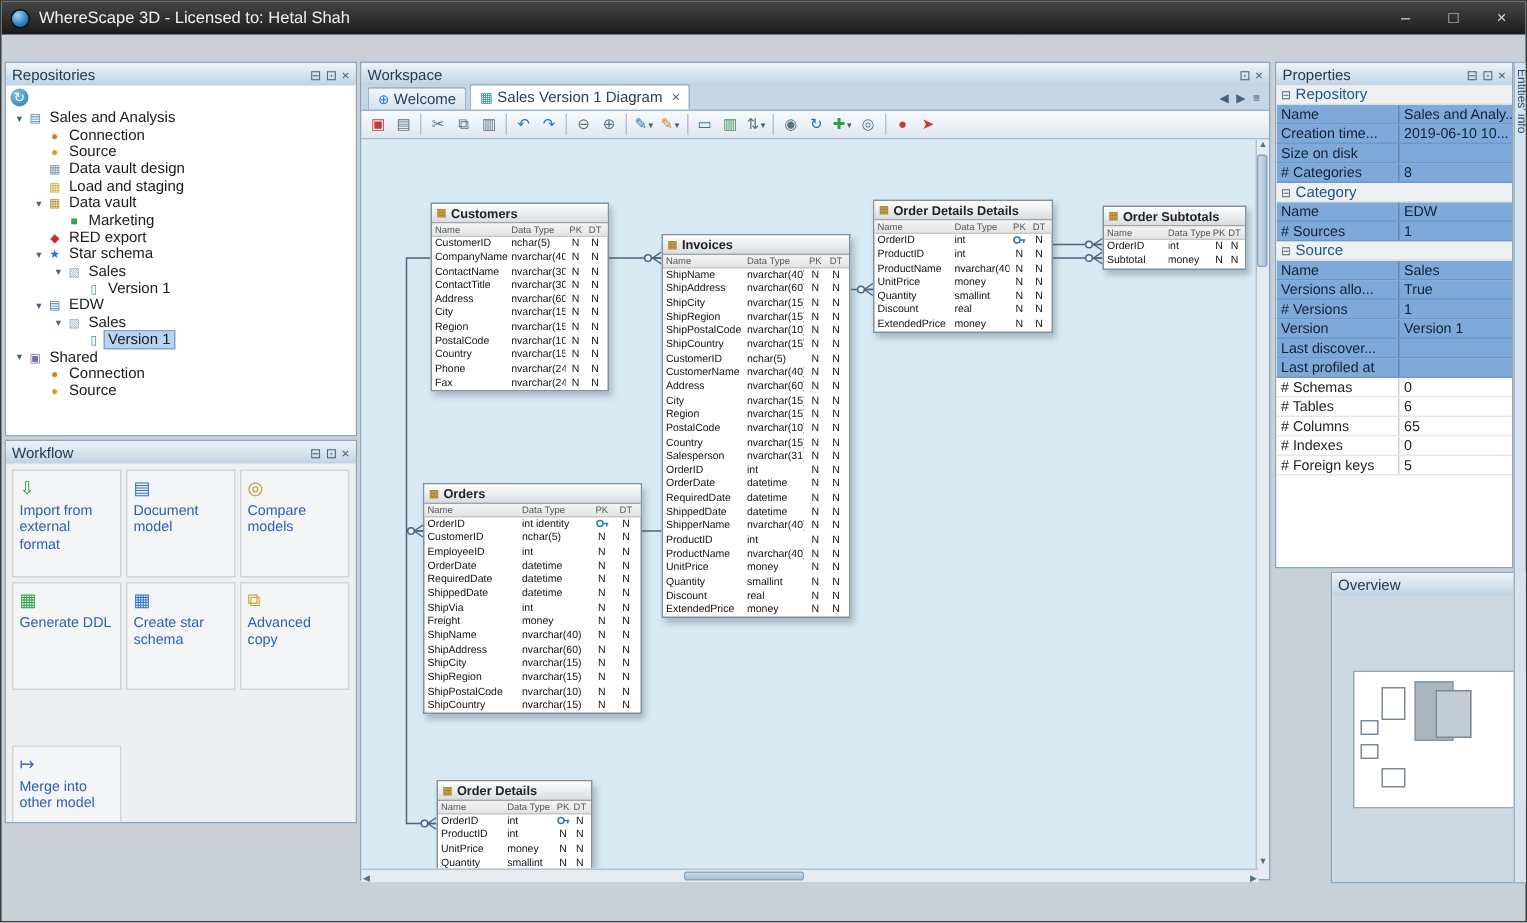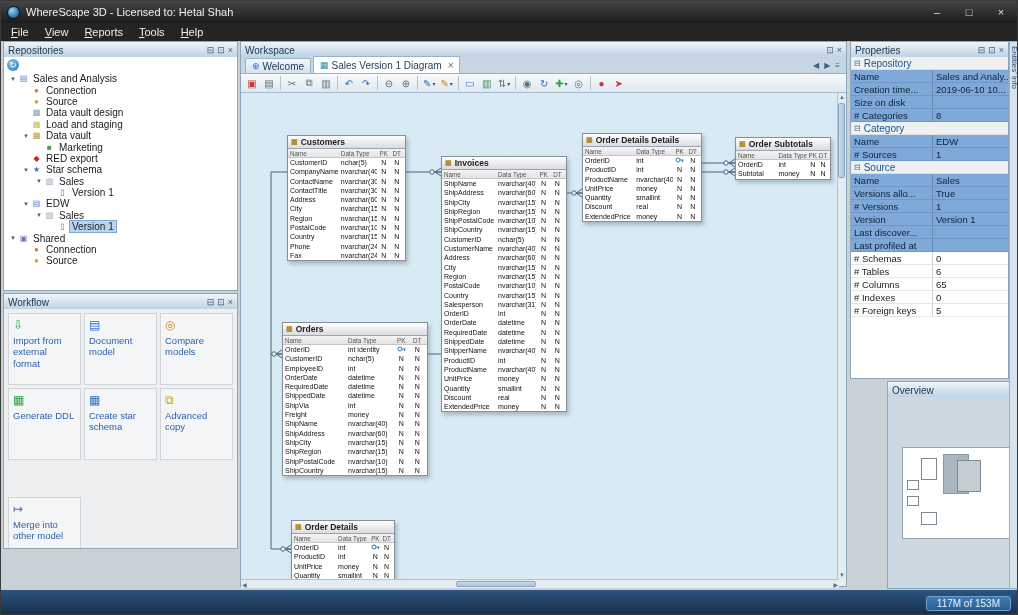--- a/index.html
+++ b/index.html
@@ -99,27 +99,20 @@
   <div class="titlebar">
     <span class="appicon"></span>
     <span class="title">WhereScape 3D - Licensed to: Hetal Shah</span>
     <div class="winbtns">
       <span class="winbtn">–</span>
       <span class="winbtn">□</span>
       <span class="winbtn">×</span>
     </div>
   </div>
 
-  <div class="menubar">
-      <span class="mitem">File</span>
-      <span class="mitem">View</span>
-      <span class="mitem">Reports</span>
-      <span class="mitem">Tools</span>
-      <span class="mitem">Help</span>
-    </div>
 
   <div class="panel" id="repositories">
     <div class="phead">
       <span>Repositories</span>
       <span class="picons">
         <span class="picon">⊟</span>
         <span class="picon">⊡</span>
         <span class="picon">×</span>
       </span>
     </div>
@@ -979,17 +972,14 @@
         <div class="mm" style="left:4px;top:48px;width:12px;height:10px"></div>
         <div class="mm" style="left:18px;top:64px;width:16px;height:13px"></div>
       </div>
     </div>
   </div>
 
   <div class="entities">
     <span>Entities' info</span>
   </div>
 
-  <div class="statusbar">
-    <span class="membadge">117M of 153M</span>
-  </div>
 
 </div>
 
 </body></html>

